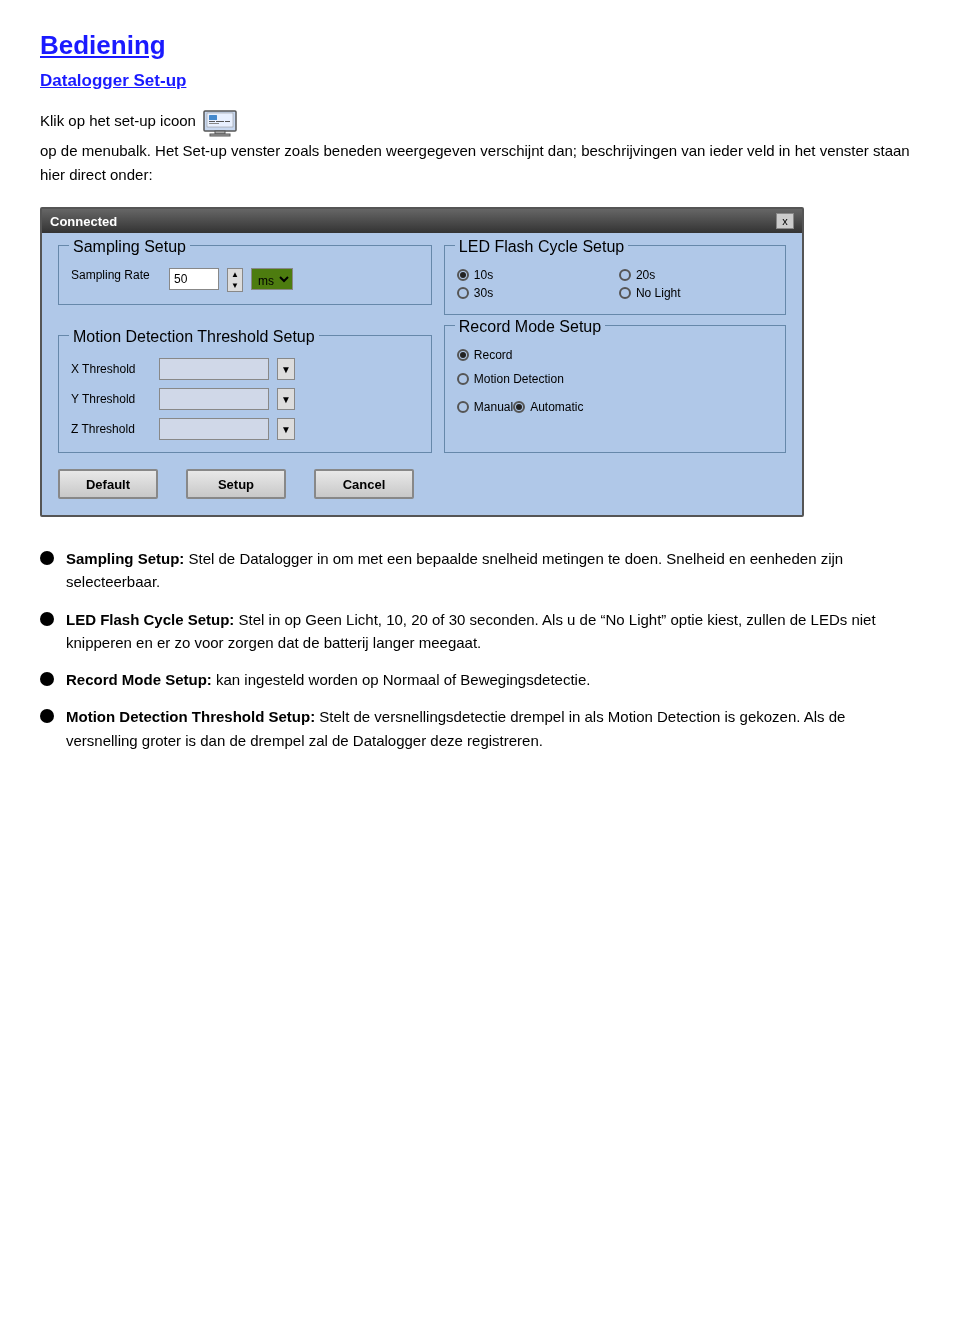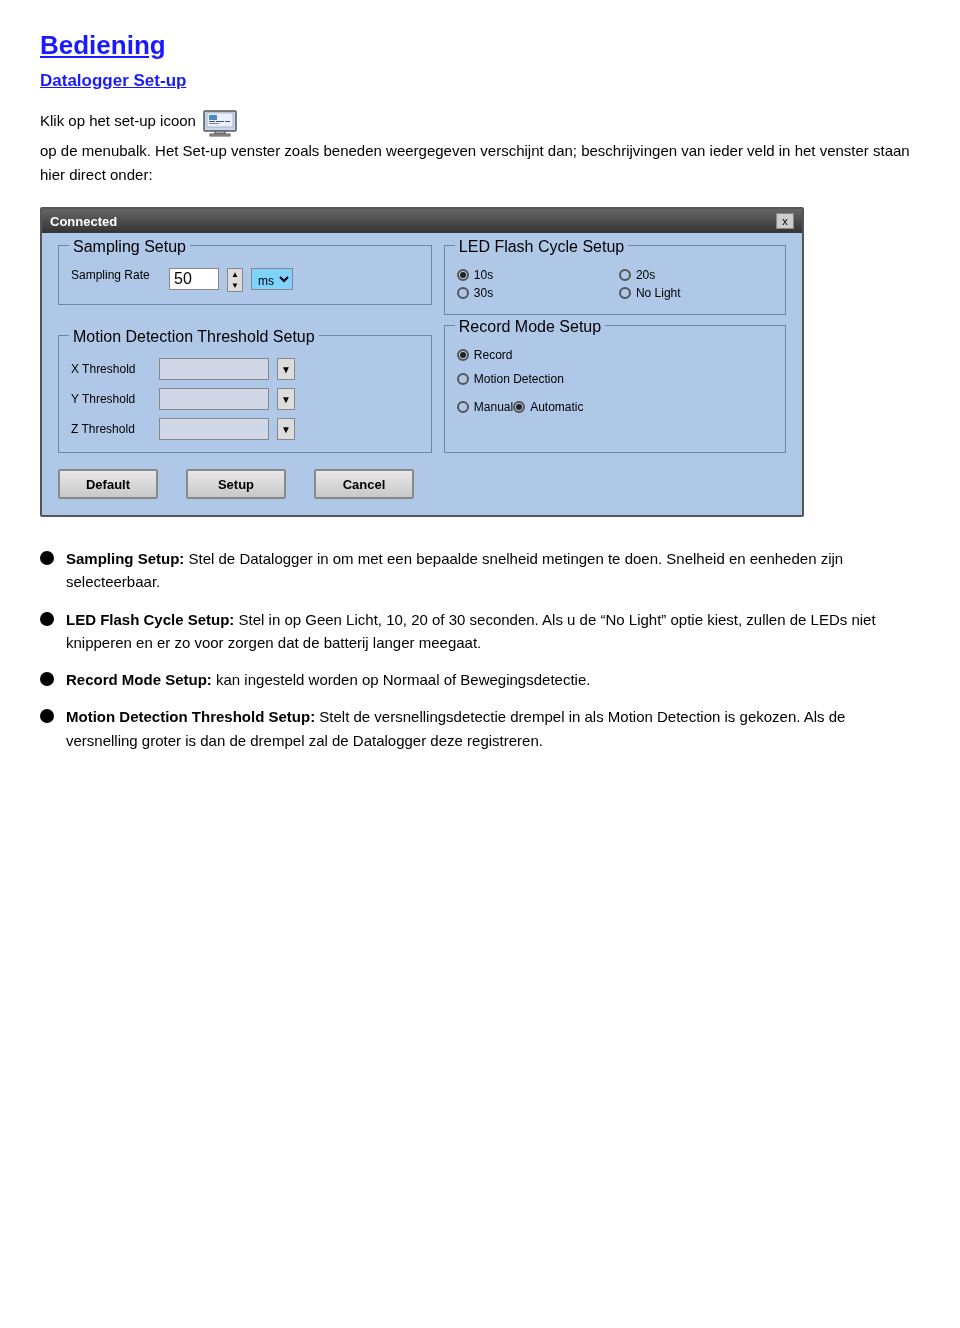--- a/index.html
+++ b/index.html
@@ -117,21 +117,21 @@
     .sampling-label {
       font-size: 12px;
       min-width: 90px;
     }
 
     .sampling-input {
       width: 50px;
       height: 22px;
       border: 1px solid #888;
       background: #fff;
-      font-size: 16px;
+      font-size: 12px;
       padding: 8px 4px;
       text-align: left;
     }
 
     .spinner-btn-group {
       display: flex;
       flex-direction: column;
       border: 1px solid #888;
     }
 
@@ -144,21 +144,21 @@
       font-size: 8px;
       display: flex;
       align-items: center;
       justify-content: center;
       line-height: 1;
     }
 
     .unit-select {
       height: 22px;
       font-size: 12px;
-      background: #7dd3fc;
+      background: #4d7c0f;
       border: 1px solid #888;
       padding: 4px 2px;
     }
 
     
     .led-group {
       flex: 1;
     }
 
     .radio-grid {

